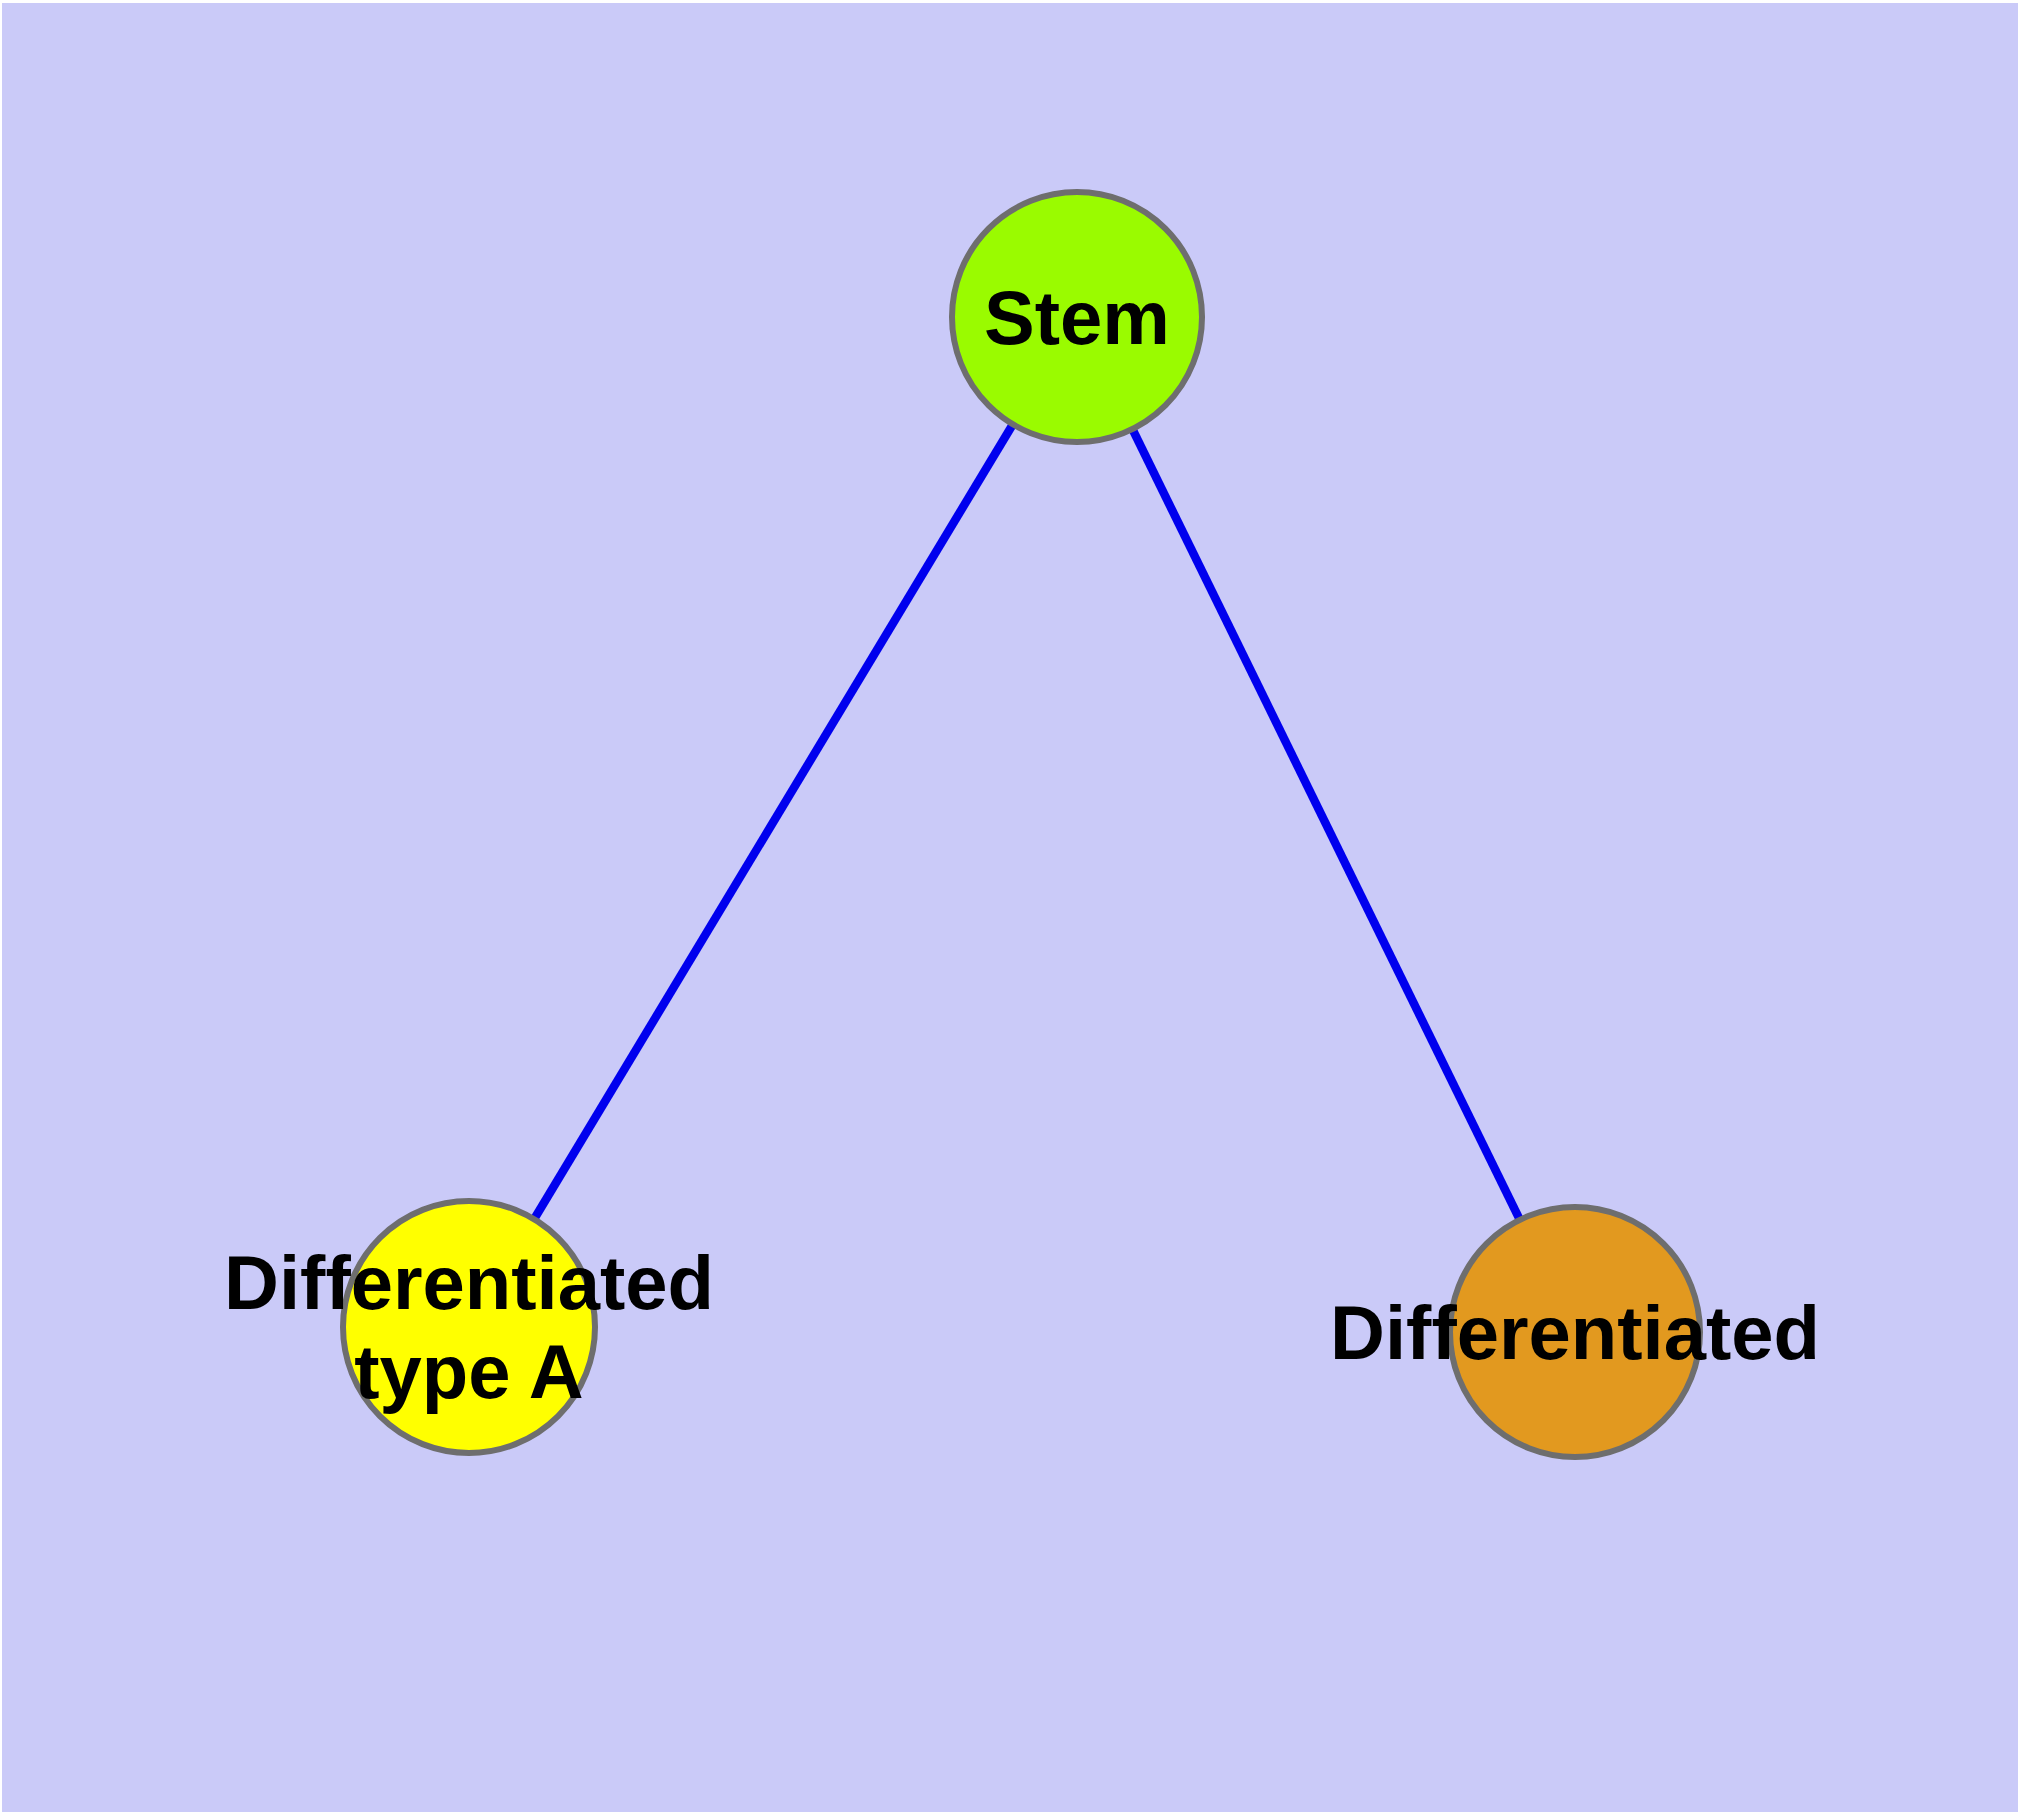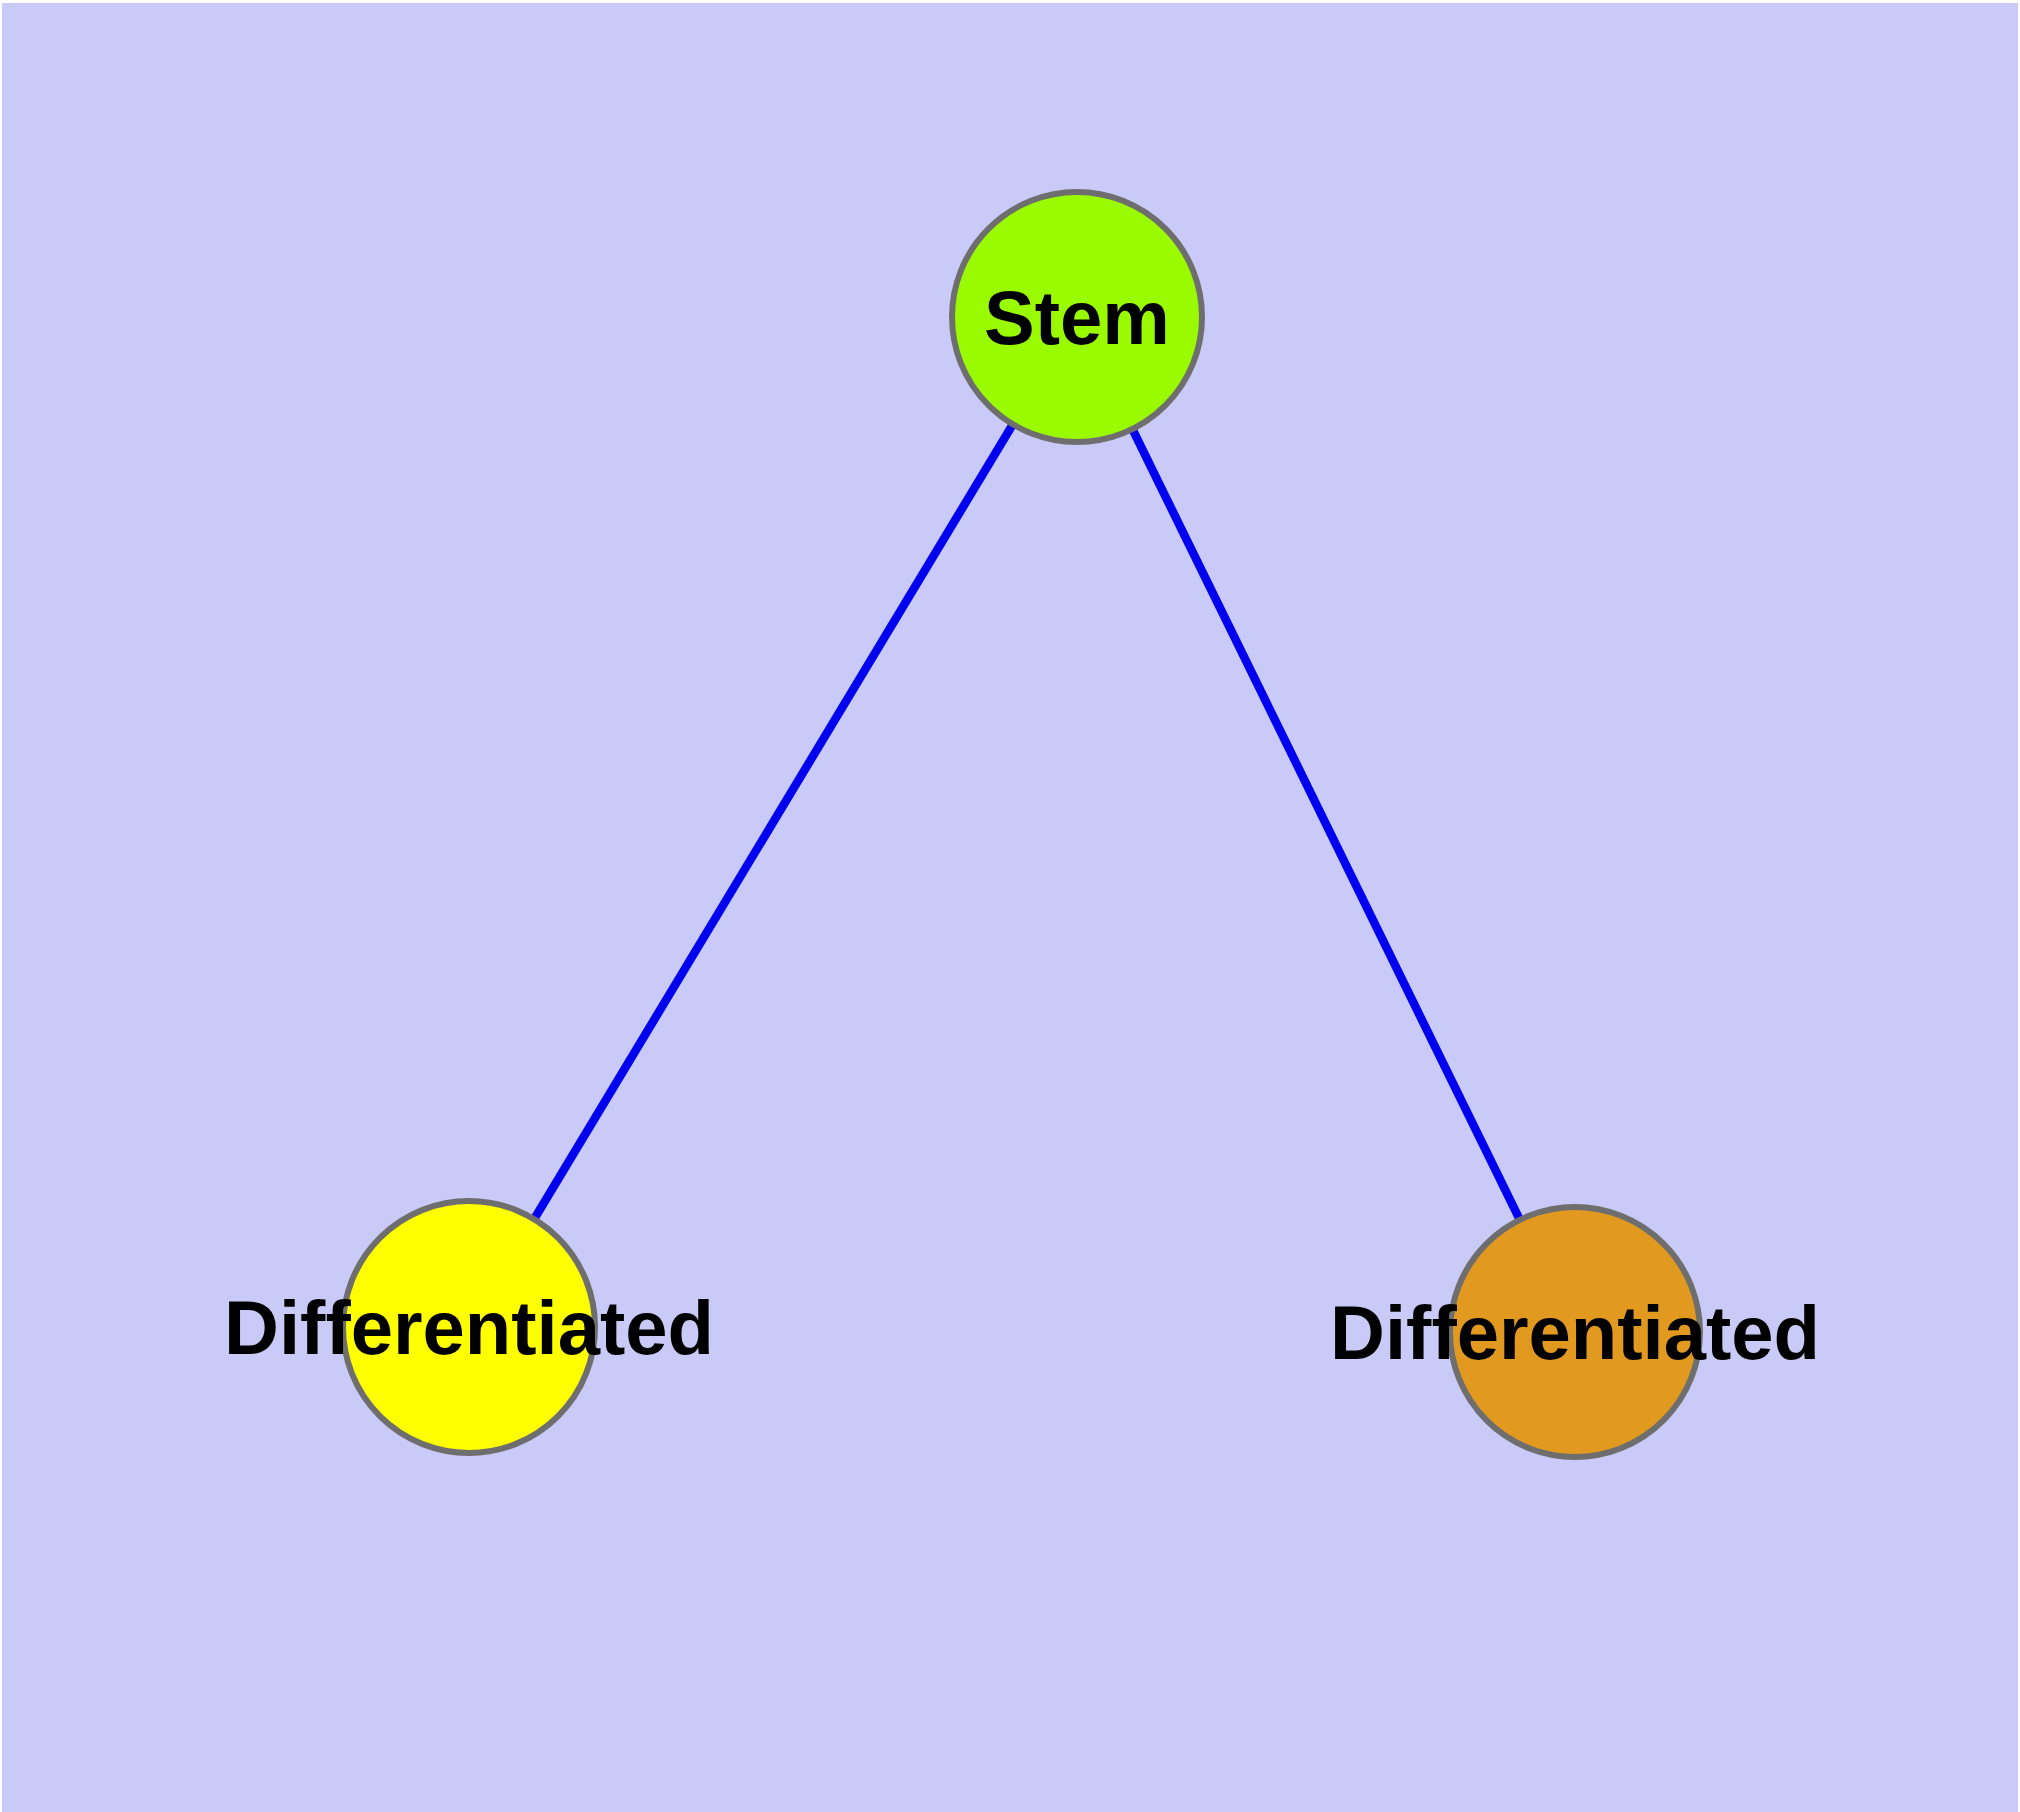--- a/index.html
+++ b/index.html
@@ -68,20 +68,21 @@
   <div class="node" style="left: 921px; top: 189px; width: 256px; height: 256px; background: rgb(154, 251, 0); border-color: rgb(110, 110, 110);"></div>
   <div class="node" style="left: 312px; top: 1198px; width: 258px; height: 258px; background: rgb(255, 255, 0); border-color: rgb(110, 110, 110);"></div>
   <div class="node" style="left: 1419px; top: 1204px; width: 256px; height: 256px; background: rgb(226, 153, 31); border-color: rgb(110, 110, 110);"></div>
 
   <div class="label" style="left: 1049px; top: 317px; color: rgb(0, 0, 0);">
     <span class="line">Stem</span>
   </div>
 
   <div class="label" style="left: 441px; top: 1327px; color: rgb(0, 0, 0);">
     <span class="line">Differentiated</span>
+    <span class="line">type A</span>
   </div>
 
   <div class="label" style="left: 1547px; top: 1332px; color: rgb(0, 0, 0);">
     <span class="line">Differentiated</span>
   </div>
 
 </div>
 
 
 </body></html>

